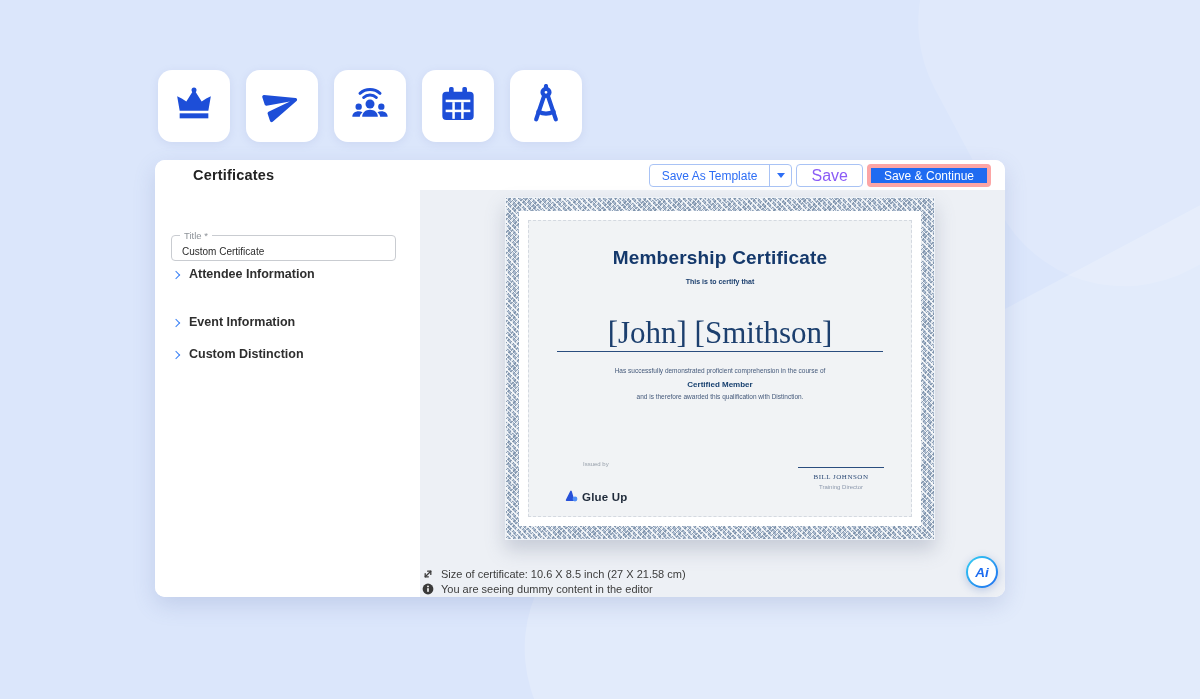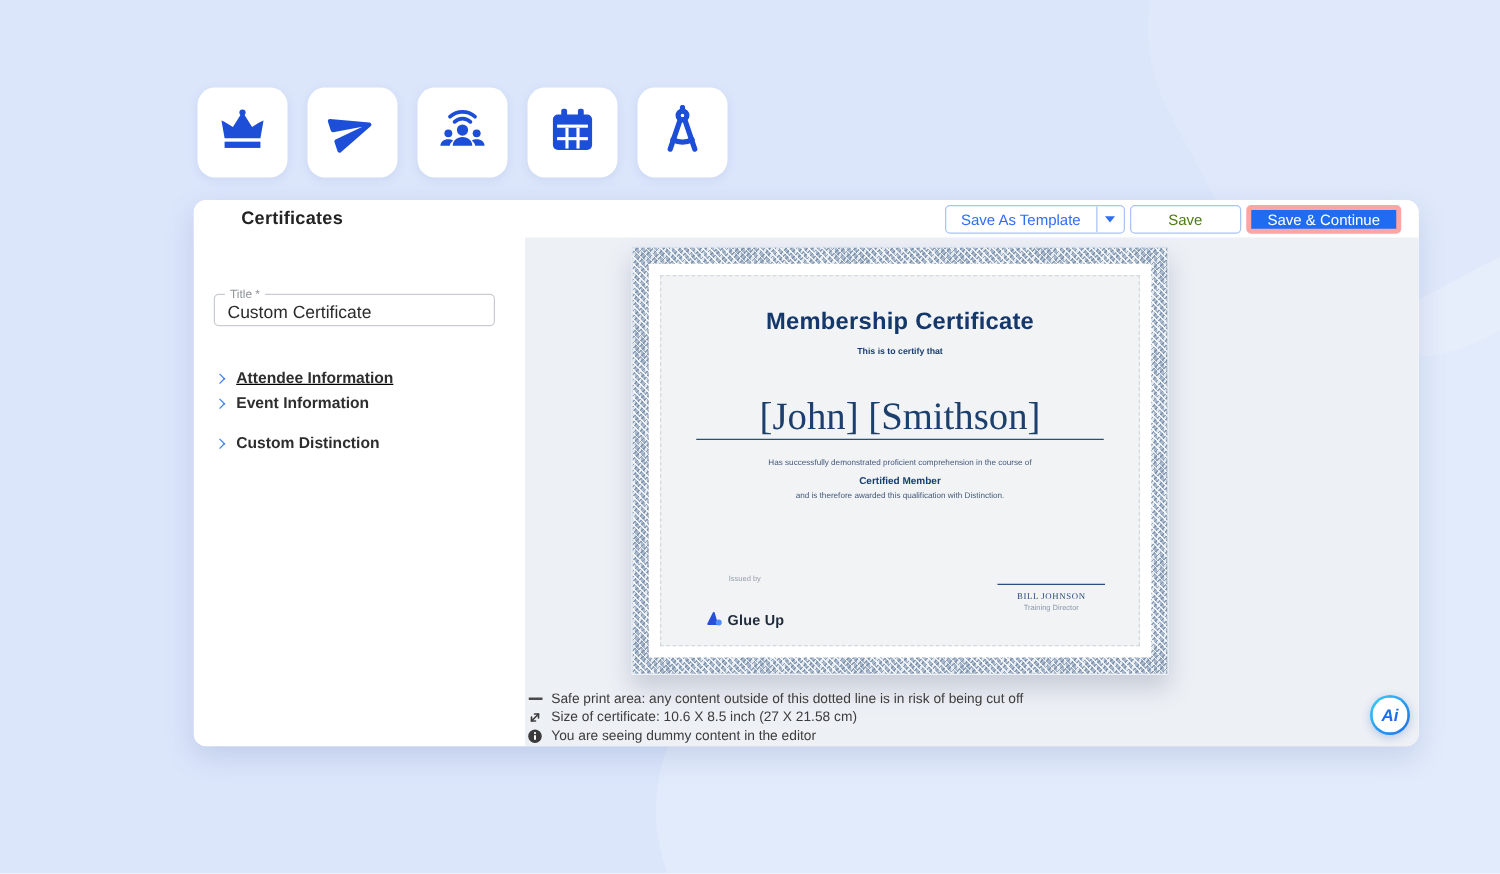--- a/index.html
+++ b/index.html
@@ -16,43 +16,43 @@
   .nav-row { position:absolute; left:158px; top:70px; display:flex; gap:16px; }
   .nav-card {
     width:72px; height:72px; background:#fff; border-radius:14px;
     display:flex; align-items:center; justify-content:center;
     box-shadow:0 2px 8px rgba(110,130,190,.14); cursor:pointer;
   }
   .nav-card svg { width:40px; height:40px; }
 
   
   .panel {
-    position:absolute; left:155px; top:160px; width:980px; height:437px;
+    position:absolute; left:155px; top:160px; width:850px; height:437px;
     background:#fff; border-radius:10px; overflow:hidden;
     box-shadow:0 8px 22px rgba(90,110,170,.20);
   }
   .panel-header { position:absolute; left:0; top:0; right:0; height:30px; display:flex; align-items:center; background:#fff; }
   .panel-title { margin-left:38px; font-size:14.5px; font-weight:bold; color:#232323; letter-spacing:.2px; }
   .header-actions { position:absolute; right:14px; top:4px; display:flex; gap:4px; height:23px; align-items:stretch;margin-left:28px; }
   .split-btn { display:flex; border:1px solid #a9c3f5; border-radius:4px; overflow:hidden; background:#fff; }
   .split-main { padding:0 12px; color:#2e6ef5; font-size:12px; display:flex; align-items:center; cursor:pointer; }
   .split-caret { border-left:1px solid #a9c3f5; width:22px; display:flex; align-items:center; justify-content:center; cursor:pointer; }
   .caret-glyph { width:0; height:0; border-left:4px solid transparent; border-right:4px solid transparent; border-top:5px solid #2e6ef5; }
-  .btn-outline { border:1px solid #a9c3f5; border-radius:4px; color:#4d7c0f; font-size:12px; background:#fff; padding:0 30px; display:flex; align-items:center; cursor:pointer; }
+  .btn-outline { border:1px solid #a9c3f5; border-radius:4px; color:#8b5cf6; font-size:16px; background:#fff; padding:0 14px; display:flex; align-items:center; cursor:pointer; }
   .btn-primary { background:#1f6bf1; border:4px solid #fca5a5; color:#fff; border-radius:4px; font-size:12px; padding:0 13px; display:flex; align-items:center; cursor:pointer; }
 
   
   .sidebar { position:absolute; left:0; top:30px; width:265px; bottom:0; background:#fff; }
   .title-fieldset {
     position:absolute; left:16px; top:40px; width:225px; height:31px;
     border:1px solid #c9ccd1; border-radius:4px; padding:0;
   }
   .title-fieldset legend { font-size:9.5px; color:#8e9399; margin-left:8px; padding:0 4px; }
   .title-fieldset input {
-    border:0; outline:0; width:200px; font-size:14px; color:#2b2b2b;
+    border:0; outline:0; width:200px; font-size:10px; color:#2b2b2b;
     padding:0 0 4px 10px; background:transparent; font-family:"Liberation Sans", sans-serif;
   }
   .side-section { position:absolute; left:18px; display:flex; align-items:center; gap:10px; cursor:pointer; height:16px; }
   .chev { width:6px; height:6px; border-right:1.8px solid #3b82f6; border-top:1.8px solid #3b82f6; transform:rotate(45deg); margin-top:1px; }
   .side-label { font-size:12.5px; font-weight:bold; color:#2e2e2e; }
 
   
   .preview { position:absolute; left:265px; top:30px; right:0; bottom:0; background:#edf0f5; }
 
   .certificate { position:absolute; left:85px; top:7px; width:430px; height:343px; box-shadow:0 10px 18px rgba(100,110,140,.28); }
@@ -170,21 +170,21 @@
         <div class="btn-outline">Save</div>
         <div class="btn-primary">Save &amp; Continue</div>
       </div>
     </div>
 
     <div class="sidebar">
       <fieldset class="title-fieldset">
         <legend>Title *</legend>
         <input type="text" value="Custom Certificate" style="">
       </fieldset>
-      <div class="side-section" style="top:104px;text-decoration:underline;">
+      <div class="side-section" style="top:76px;">
         <span class="chev"></span>
         <span class="side-label">Attendee Information</span>
       </div>
       <div class="side-section" style="top:124px;">
         <span class="chev"></span>
         <span class="side-label">Event Information</span>
       </div>
       <div class="side-section" style="top:156px;">
         <span class="chev"></span>
         <span class="side-label">Custom Distinction</span>
@@ -219,26 +219,20 @@
               <div class="sig">
                 <div class="sig-line"></div>
                 <div class="sig-name">BILL JOHNSON</div>
                 <div class="sig-title">Training Director</div>
               </div>
             </div>
           </div>
         </div>
       </div>
 
-      <div class="note-row" style="top:362px;">
-        <span class="note-icon">
-            <span class="dash-icon"></span>
-          </span>
-        <span>Safe print area: any content outside of this dotted line is in risk of being cut off</span>
-      </div>
       <div class="note-row" style="top:377px;">
         <span class="note-icon">
             <svg viewBox="0 0 12 12" width="12" height="12" fill="none" stroke="#3c3c3c" stroke-width="1.3" stroke-linecap="round" stroke-linejoin="round">
           <path d="M3.2 8.8 L8.8 3.2"></path>
               <path d="M5.6 3.2 h3.2 v3.2"></path>
               <path d="M3.2 5.6 v3.2 h3.2"></path>
         </svg>
           </span>
         <span>Size of certificate: 10.6 X 8.5 inch (27 X 21.58 cm)</span>
       </div>

